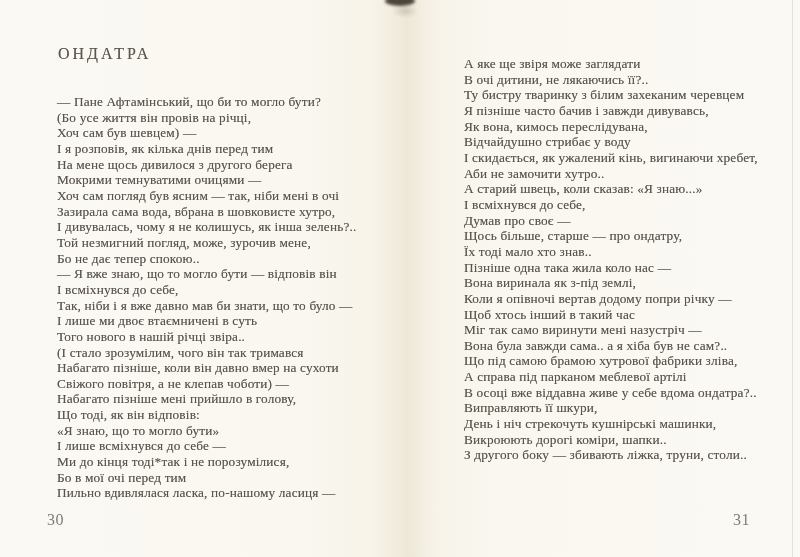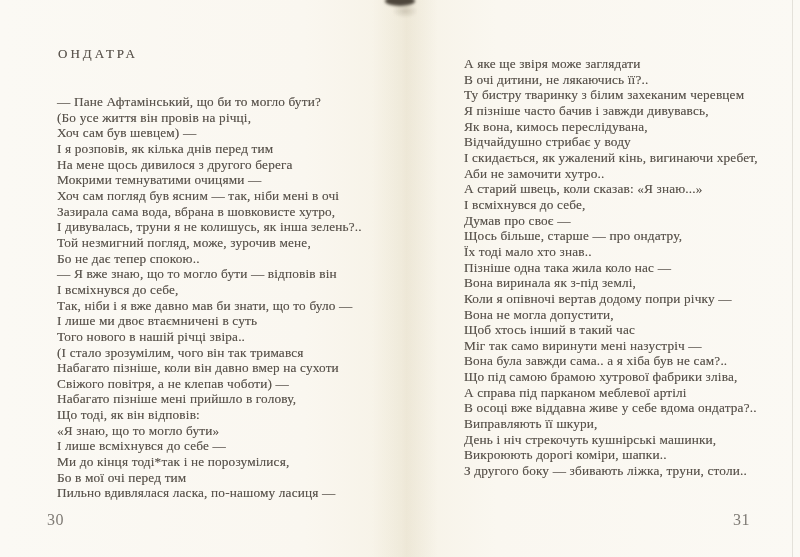--- a/index.html
+++ b/index.html
@@ -67,21 +67,21 @@
     background: rgba(170,165,150,0.28);
   }
   .page {
     position: absolute;
     top: 0;
   }
   .page-left  { left: 57px;  top: 44px; width: 340px; }
   .page-right { left: 464px; top: 47px; width: 336px; }
   .poem-title {
     margin: 0 0 0 1px;
-    font-size: 13px;
+    font-size: 16px;
     font-weight: normal;
     letter-spacing: 3px;
     line-height: 20px;
     color: #5c564f;
     text-shadow: 0 0 0.5px rgba(92,86,79,0.55);
   }
   .poem { margin-top: 30px; }
   .page-right .poem { margin-top: 9px; }
   .line {
     font-size: 13.3px;
@@ -124,21 +124,21 @@
         <div class="line">І я розповів, як кілька днів перед тим</div>
 
         <div class="line">На мене щось дивилося з другого берега</div>
 
         <div class="line">Мокрими темнуватими очицями —</div>
 
         <div class="line">Хоч сам погляд був ясним — так, ніби мені в очі</div>
 
         <div class="line">Зазирала сама вода, вбрана в шовковисте хутро,</div>
 
-        <div class="line">І дивувалась, труни я не колишусь, як інша зелень?..</div>
+        <div class="line">І дивувалась, чому я не колишусь, як інша зелень?..</div>
 
         <div class="line">Той незмигний погляд, може, зурочив мене,</div>
 
         <div class="line">Бо не дає тепер спокою..</div>
 
         <div class="line">— Я вже знаю, що то могло бути — відповів він</div>
 
         <div class="line">І всміхнувся до себе,</div>
 
         <div class="line">Так, ніби і я вже давно мав би знати, що то було —</div>
@@ -197,21 +197,20 @@
         <div class="line">Щось більше, старше — про ондатру,</div>
 
         <div class="line">Їх тоді мало хто знав..</div>
 
         <div class="line">Пізніше одна така жила коло нас —</div>
 
         <div class="line">Вона виринала як з-під землі,</div>
 
         <div class="line">Коли я опівночі вертав додому попри річку —</div>
 
-        <div class="line">Вона не могла допустити,</div>
 
         <div class="line">Щоб хтось інший в такий час</div>
 
         <div class="line">Міг так само виринути мені назустріч —</div>
 
         <div class="line">Вона була завжди сама.. а я хіба був не сам?..</div>
 
 
         <div class="line">Що під самою брамою хутрової фабрики зліва,</div>
 

